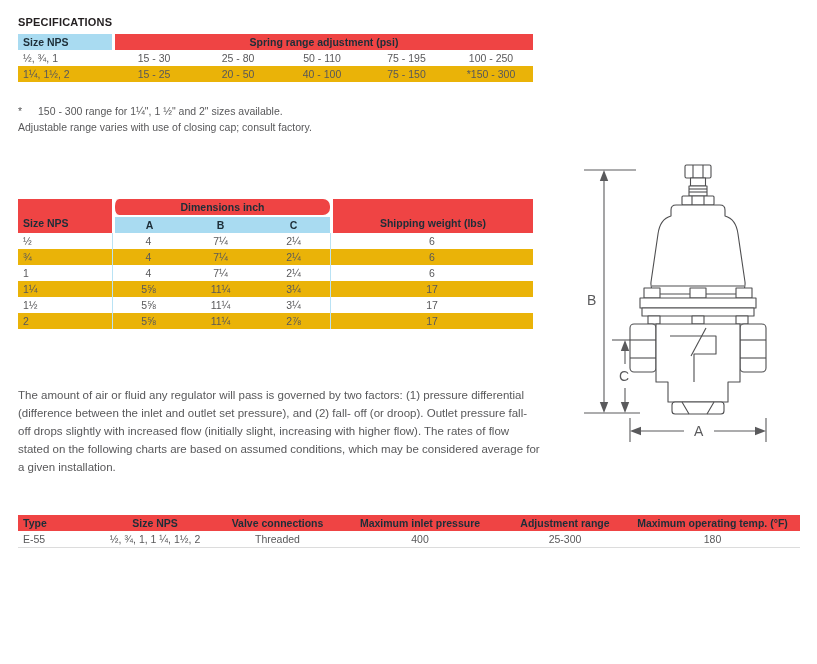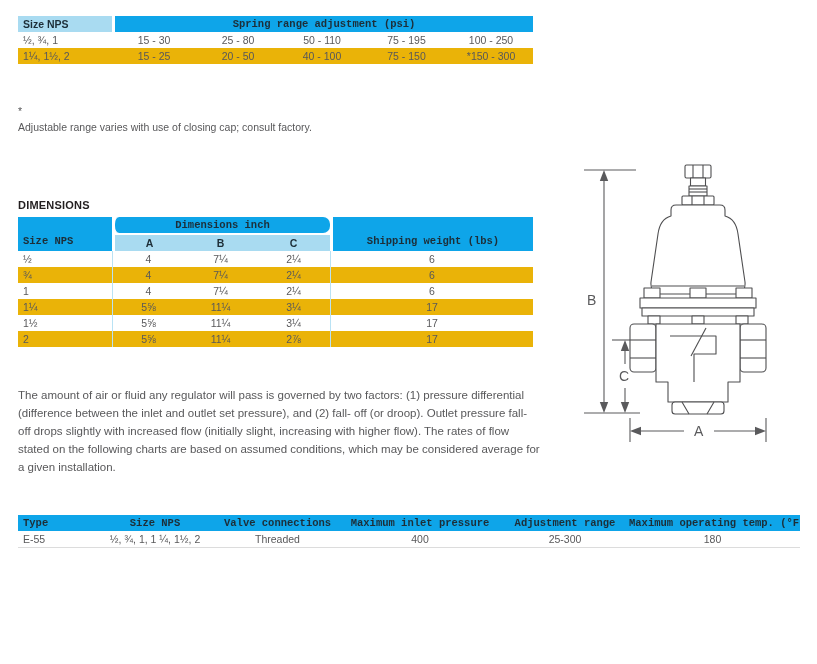--- a/index.html
+++ b/index.html
@@ -13,21 +13,21 @@
     margin:0 0 6px 0;
   }
   table{border-collapse:separate;border-spacing:0;table-layout:fixed;}
   th,td{
     font-size:10.5px;height:16px;padding:0 4px;line-height:16px;
     white-space:nowrap;overflow:hidden;
   }
   th{font-weight:bold;color:#1d2e38;}
   td{color:#58585a;text-align:center;font-weight:normal;}
   .cell-left{text-align:left;padding-left:5px;}
-  .hdr-dark{background:#0ea5e9;font-family:Liberation Mono, monospace;}
+  .hdr-dark{background:#ef4444;}
   .hdr-light{background:#a9dbf1;}
   .gap-l{border-left:3px solid #ffffff;}
   .gap-t{border-top:2px solid #ffffff;}
   .row-tint{background:#eab308;}
   .vsep{border-left:1px solid #b9e2f4;}
   .bottom-align{vertical-align:bottom;padding-bottom:2px;}
 
   .section{position:absolute;}
   #specifications{left:18px;top:16px;width:515px;}
   #notes{left:18px;top:103px;width:520px;}
@@ -41,20 +41,21 @@
 
   .note-line{font-size:10.5px;line-height:16px;color:#58585a;}
   .note-flex{display:flex;}
   .note-marker{width:20px;flex:0 0 20px;}
   #model-table td{border-bottom:1px solid #dcdcdc;}
 </style>
 </head>
 <body>
 
 <div id="specifications" class="section">
+  <h2 class="sec-heading">SPECIFICATIONS</h2>
   <table style="width:515px;">
     <colgroup>
         <col style="width:94px">
         <col style="width:84px">
         <col style="width:84px">
         <col style="width:84px">
         <col style="width:85px">
         <col style="width:84px">
       </colgroup>
     <tbody>
@@ -78,26 +79,26 @@
       <td>75 - 150</td>
       <td>*150 - 300</td>
     </tr>
   </tbody>
     </table>
 </div>
 
 <div id="notes" class="section">
   <div class="note-line note-flex">
     <span class="note-marker">*</span>
+    <span>150 - 300 range for 1¼", 1 ½" and 2" sizes available.</span>
   </div>
   <div class="note-line">Adjustable range varies with use of closing cap; consult factory.</div>
 </div>
 
 <div id="dimensions" class="section">
-  <h2 class="sec-heading">DIMENSIONS</h2>
   <table style="width:515px;">
     <colgroup>
         <col style="width:94px">
         <col style="width:72px">
         <col style="width:73px">
         <col style="width:73px">
         <col style="width:203px">
       </colgroup>
     <tbody>
         <tr>

